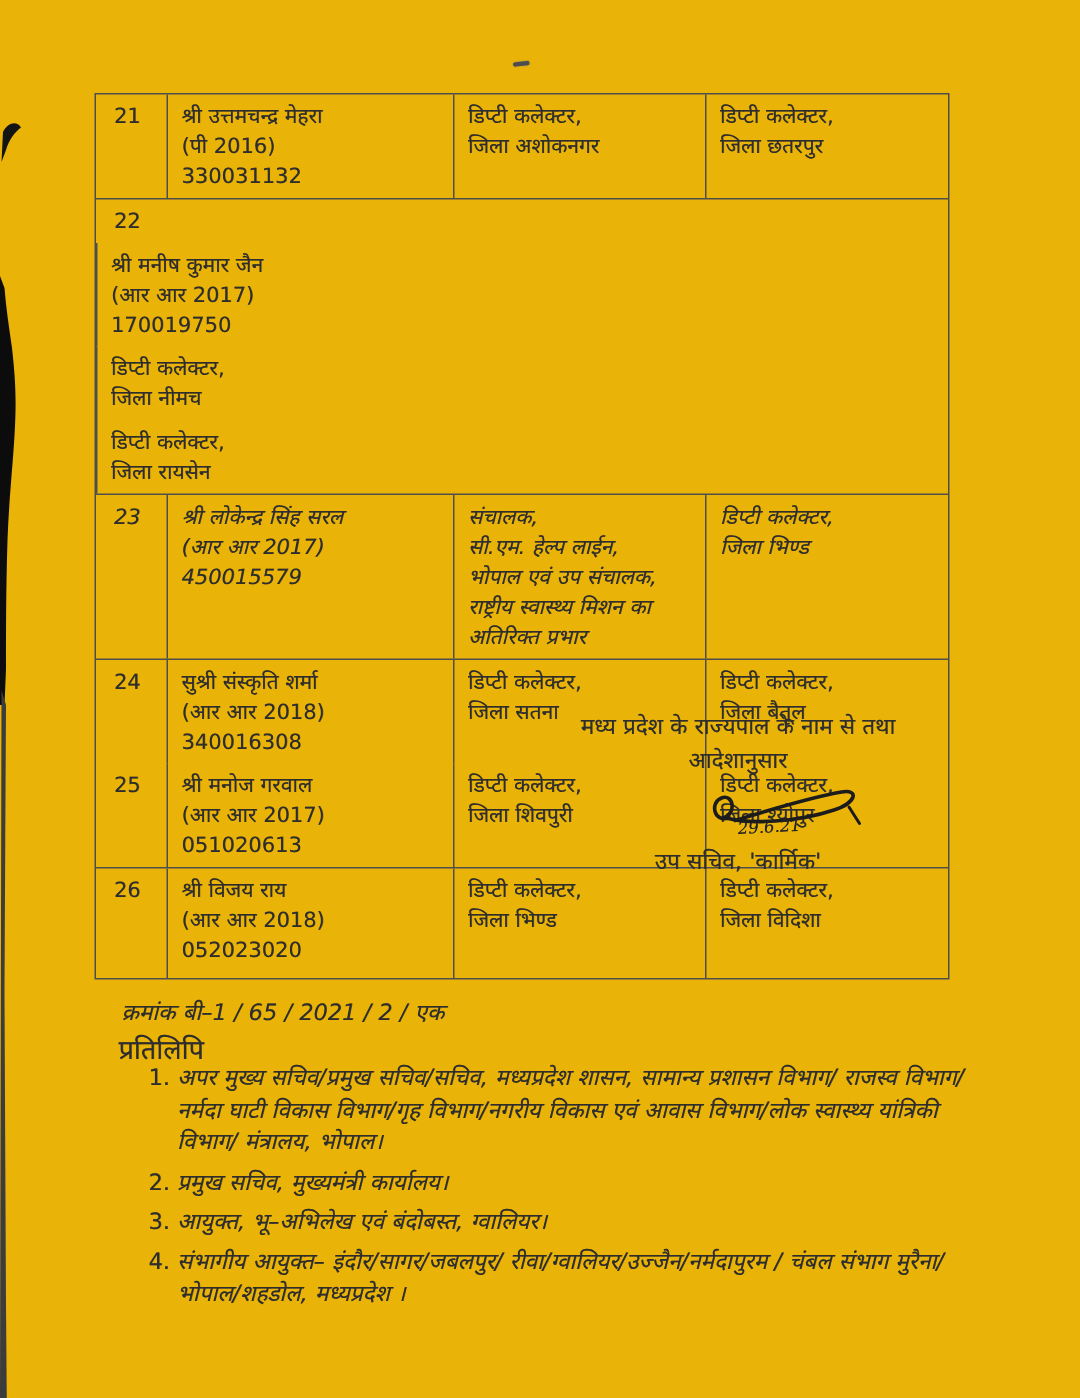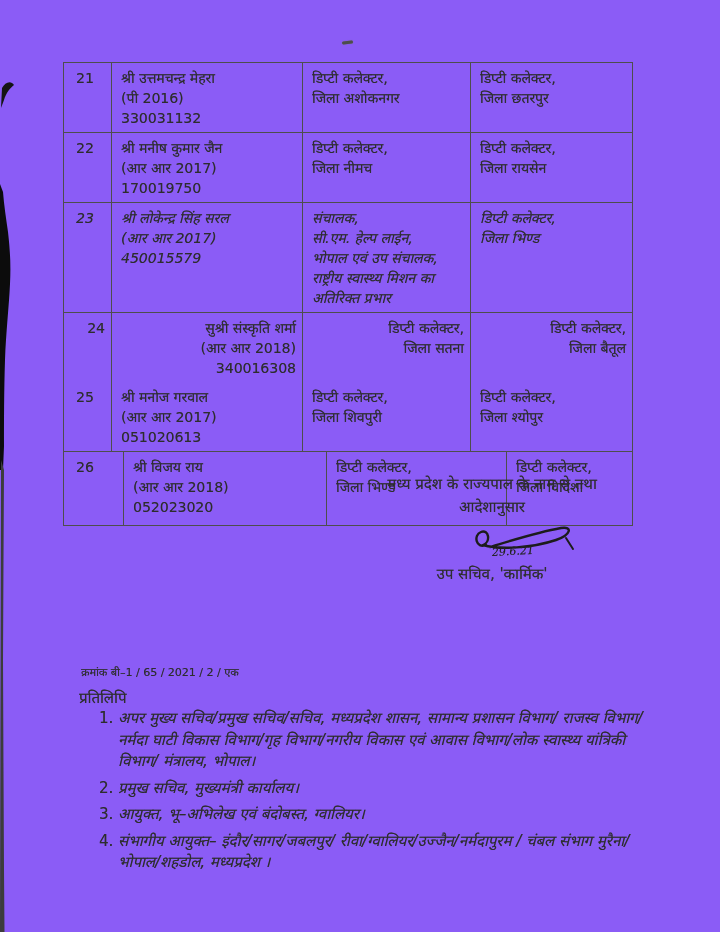--- a/index.html
+++ b/index.html
@@ -4,21 +4,21 @@
 <style>
   html,body{margin:0;padding:0;}
   body{
     background:#e9e9e7;
     font-family:"DejaVu Sans","Liberation Sans",sans-serif;
   }
   .page{
     position:relative;
     width:720px;height:932px;
     margin:0 auto;
-    background:#8b5cf6;
+    background:#eab308;
     overflow:hidden;
     color:#2d2d2d;
     text-shadow:0.25px 0 0 rgba(45,45,45,.55);
   }
   
   .edge-artifact{position:absolute;left:0;top:0;filter:blur(.4px);}
   
   .pen-mark{
     position:absolute;left:342px;top:41px;width:11px;height:3px;
     background:#4d4d4d;border-radius:2px;transform:rotate(-6deg);
@@ -36,42 +36,43 @@
   .trow.no-divider{border-top:none;}
   .tcell{
     box-sizing:border-box;
     padding:5px 6px 4px 9px;
     white-space:pre-line;
   }
   .c-sn{width:47px;padding-left:12px;}
   .c-name{width:191px;border-left:1.2px solid #4e4e4c;}
   .c-from{width:168px;border-left:1.2px solid #4e4e4c;}
   .c-to{flex:1;border-left:1.2px solid #4e4e4c;}
-  .h-a{min-height:61px;} .h-b{min-height:63px;} .h-c{min-height:99px;font-style:italic;}
-  .h-d{min-height:59px;text-align:right;} .h-e{min-height:59px;} .h-f{min-height:73px;gap:12px;}
+  .h-a{min-height:61px;} .h-b{min-height:63px;flex-direction:column;} .h-c{min-height:99px;font-style:italic;}
+  .h-d{min-height:59px;} .h-e{min-height:59px;} .h-f{min-height:73px;}
   
   .signoff{
     position:absolute;left:342px;top:474px;width:300px;
     text-align:center;font-size:15px;line-height:20px;
   }
   .signoff .row{margin-bottom:3px;white-space:nowrap;}
   .sig-wrap{position:relative;height:44px;}
   .sig-wrap svg{position:absolute;left:128px;top:-2px;}
   .sig-date{
     font-family:"DejaVu Serif","Liberation Serif",serif;
     font-style:italic;font-size:11px;fill:#222;
   }
   .signoff .dept{white-space:nowrap;}
   
   .refline{
     position:absolute;left:81px;top:664px;width:558px;
     display:flex;justify-content:space-between;
-    font-size:11px;
+    font-size:15px;
+    font-style:italic;
   }
-  .copy-label{position:absolute;left:79px;top:687px;font-size:15px;}
+  .copy-label{position:absolute;left:79px;top:687px;font-size:18px;}
   .copy-items{position:absolute;left:99px;top:708px;width:545px;font-size:15px;line-height:21.5px;}
   .copy-item{display:flex;margin-bottom:5px;}
   .copy-item .num{width:19px;flex:none;}
   .copy-item .txt{flex:1;font-style:italic;}
 </style>
 </head>
 <body>
 
 <div class="page">
 

